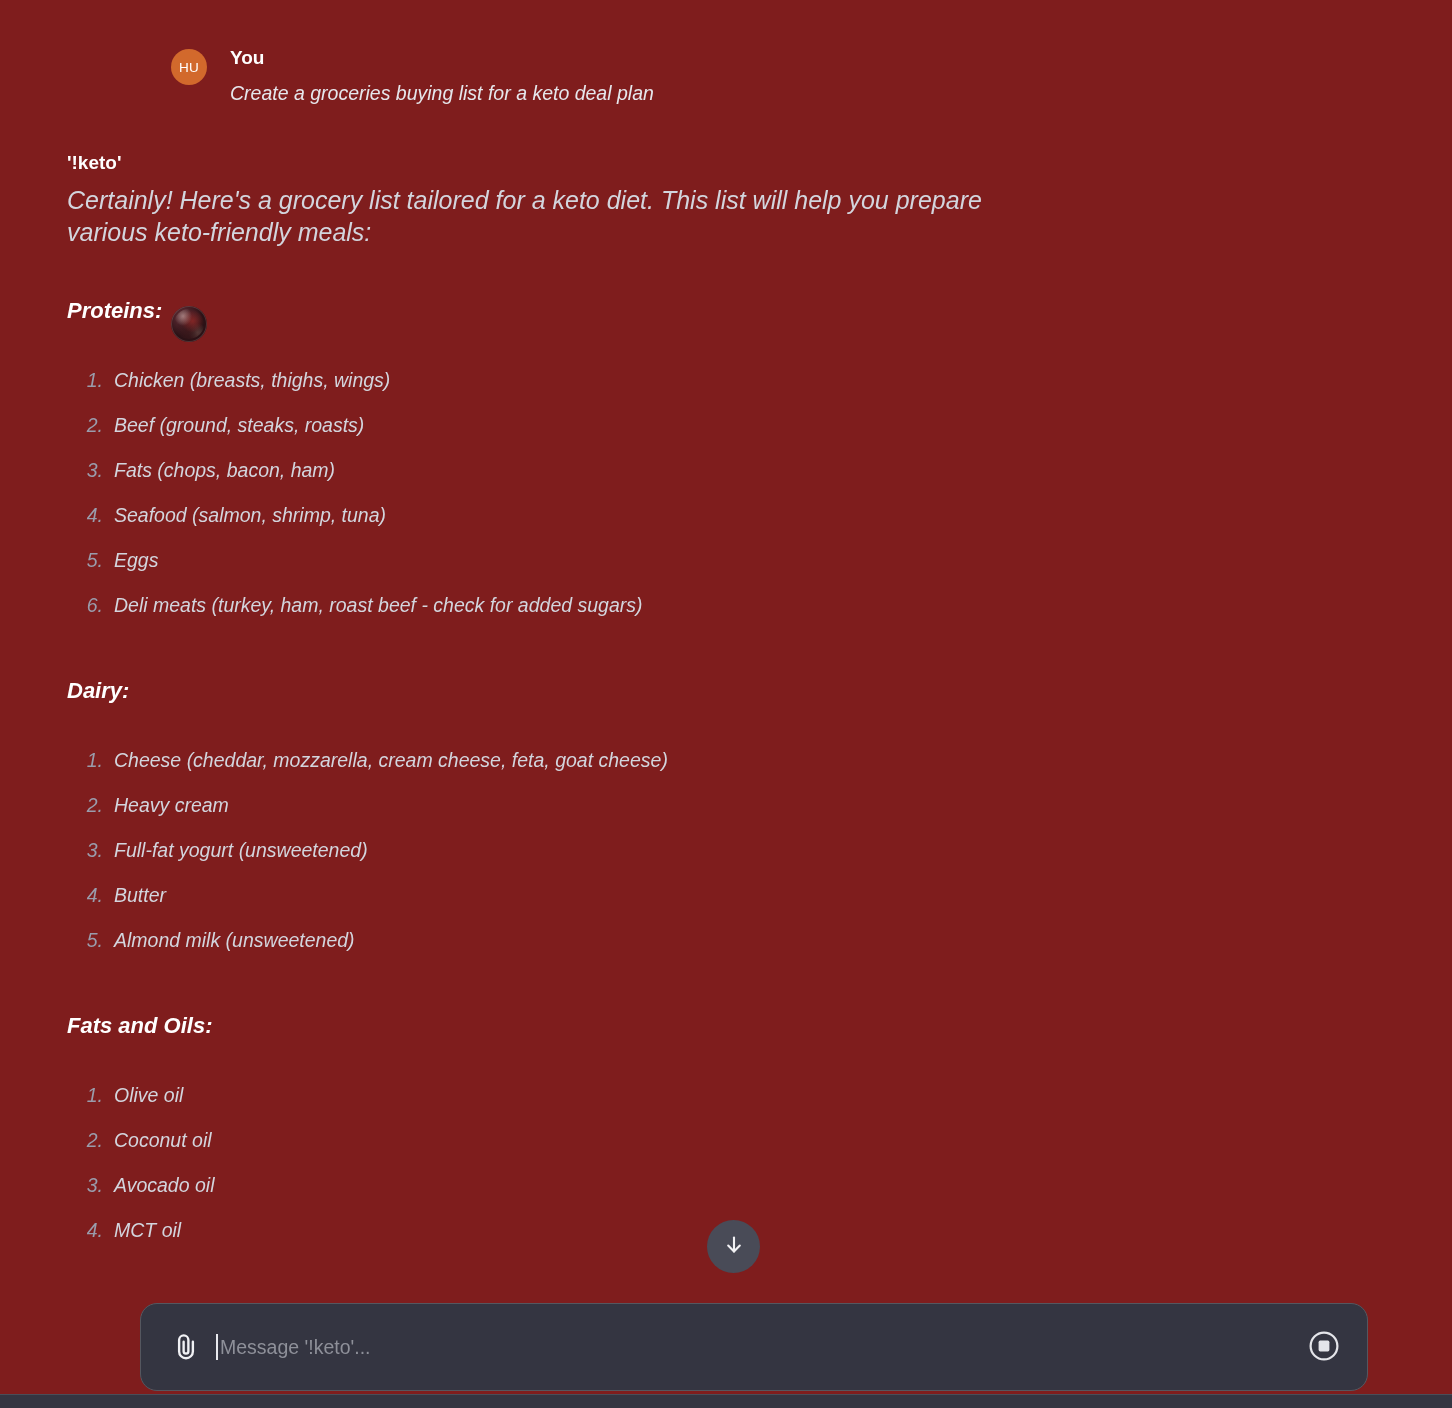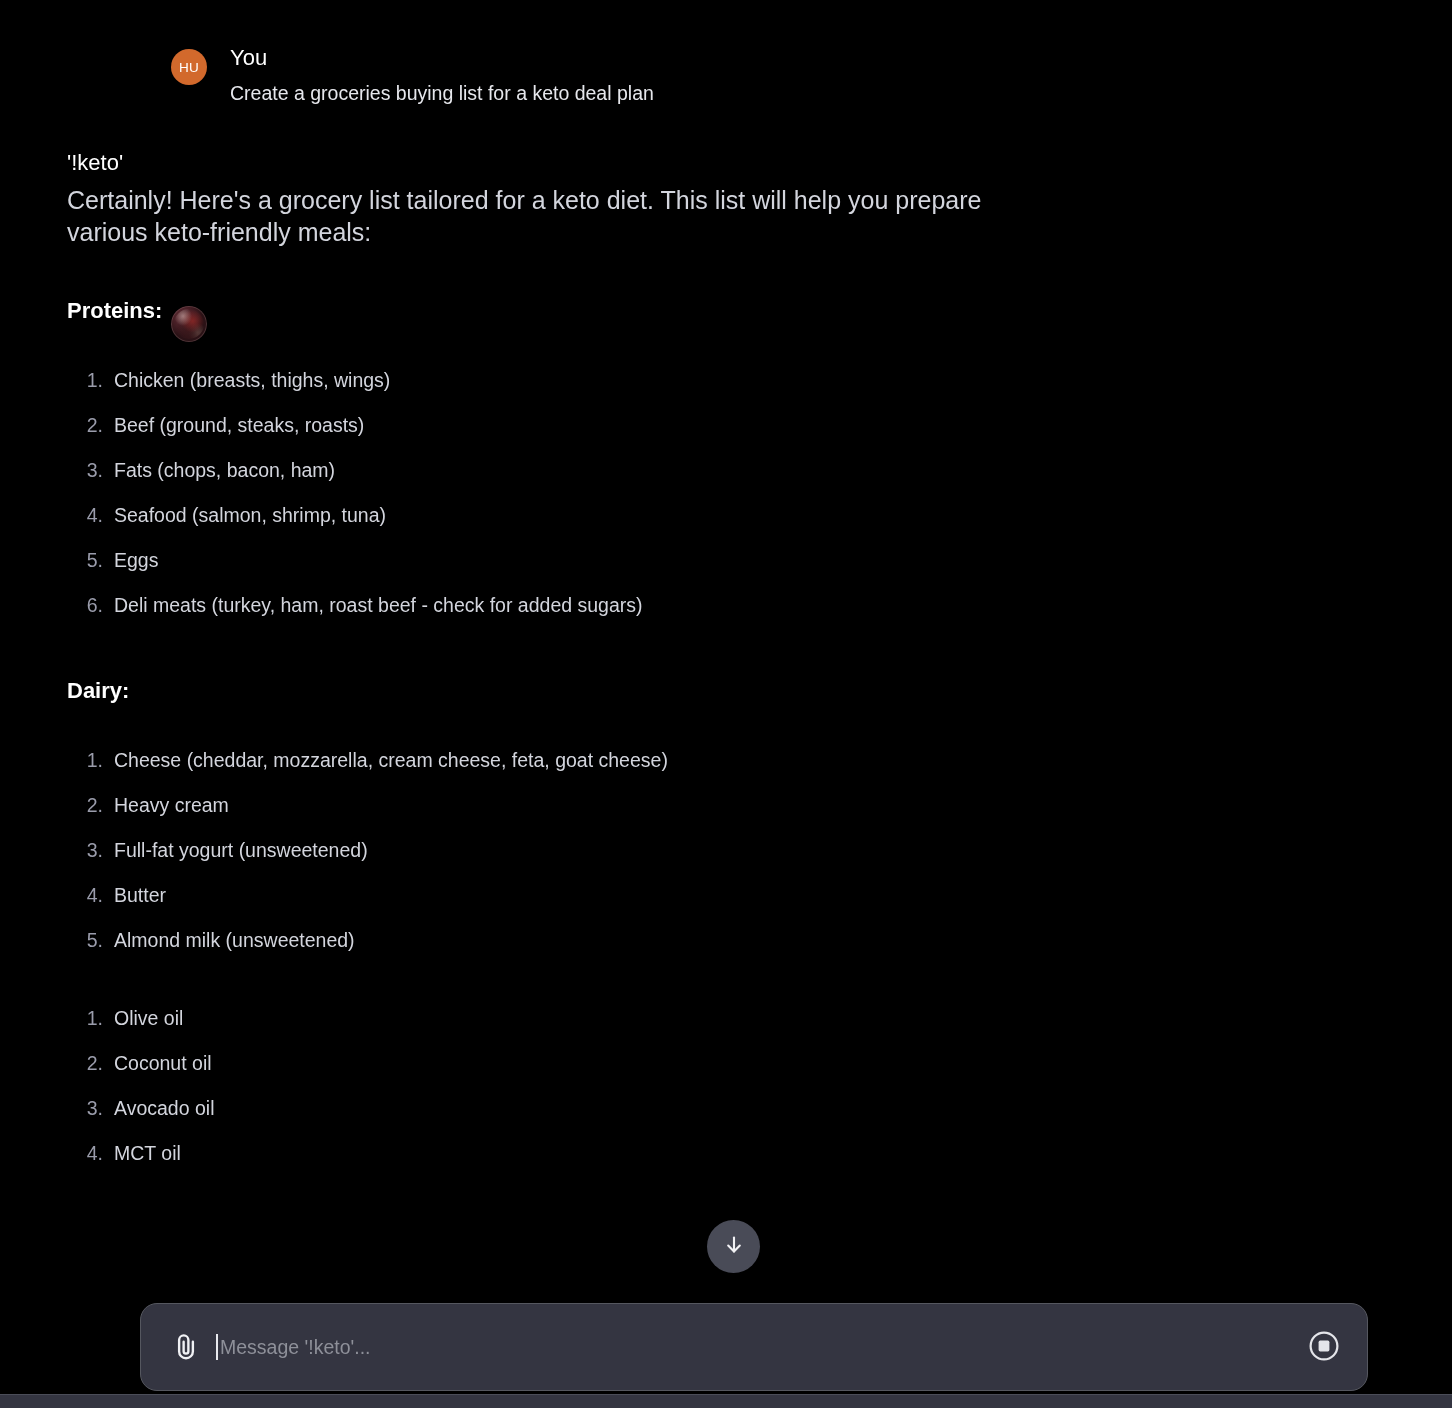--- a/index.html
+++ b/index.html
@@ -9,21 +9,21 @@
     height: 1408px;
     background: #343541;
     font-family: "Liberation Sans", sans-serif;
     overflow: hidden;
   }
 
   #app {
     position: relative;
     width: 1452px;
     height: 1408px;
-    background: #000000;
+    background: #7f1d1d;
   }
 
   
   #conversation {
     position: absolute;
     top: 0;
     left: 0;
     width: 1452px;
     height: 1304px;
     overflow: hidden;
@@ -77,29 +77,29 @@
       radial-gradient(ellipse at 48% 72%, rgba(60,25,28,0.9) 0%, rgba(30,12,15,0) 55%),
       radial-gradient(ellipse at 78% 78%, rgba(200,170,150,0.30) 0%, rgba(200,170,150,0) 28%);
   }
 
   .msg-body {
     padding-left: 59px;
     margin-left: -59px;
   }
 
   .sender {
-    font-size: 22px;
-    font-weight: normal;
+    font-size: 19px;
+    font-weight: bold;
     color: #ffffff;
     line-height: 26px;
     margin-left: 59px;
     margin-bottom: 8px;
   }
 
-  .content { margin-left: 59px; }
+  .content { margin-left: 59px; font-style: italic; }
 
   .para {
     font-size: 25px;
     line-height: 32px;
     color: #d3d5dd;
     max-width: 930px;
   }
 
   .para-user {
     font-size: 19.5px;
@@ -284,20 +284,21 @@
 
           <div class="section-head">Dairy:</div>
           <ol class="list">
             <li><span class="num">1.</span><span>Cheese (cheddar, mozzarella, cream cheese, feta, goat cheese)</span></li>
             <li><span class="num">2.</span><span>Heavy cream</span></li>
             <li><span class="num">3.</span><span>Full-fat yogurt (unsweetened)</span></li>
             <li><span class="num">4.</span><span>Butter</span></li>
             <li><span class="num">5.</span><span>Almond milk (unsweetened)</span></li>
           </ol>
 
+          <div class="section-head">Fats and Oils:</div>
           <ol class="list">
             <li><span class="num">1.</span><span>Olive oil</span></li>
             <li><span class="num">2.</span><span>Coconut oil</span></li>
             <li><span class="num">3.</span><span>Avocado oil</span></li>
             <li><span class="num">4.</span><span>MCT oil</span></li>
           </ol>
 
         </div>
       </div>
     </div>

